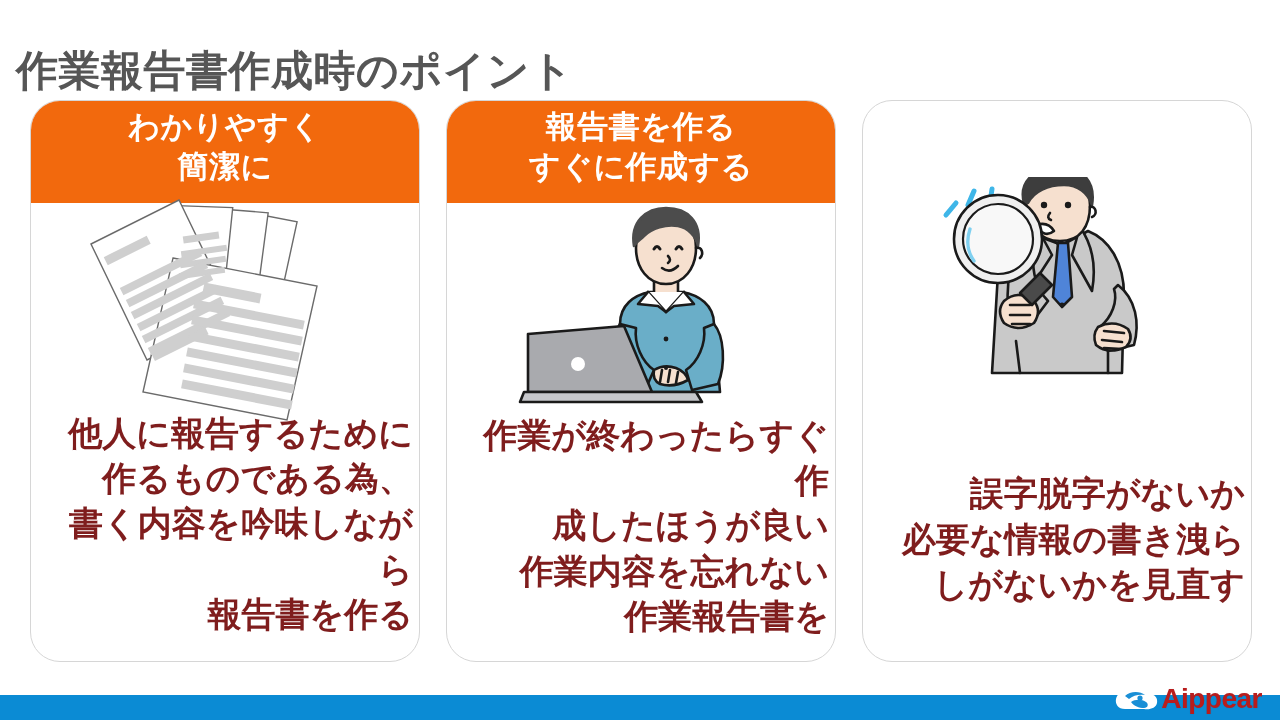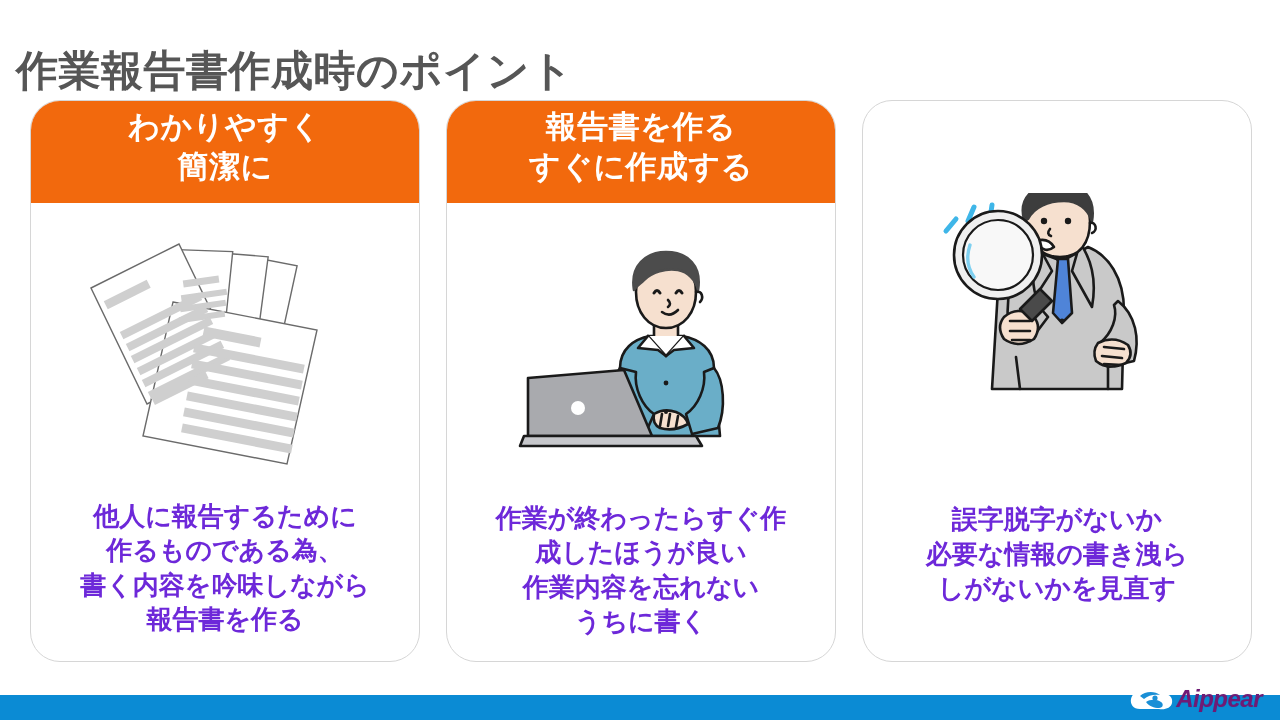--- a/index.html
+++ b/index.html
@@ -70,25 +70,25 @@
   .card-art {
     flex: 1 1 auto;
     display: flex;
     align-items: center;
     justify-content: center;
     padding: 4px 0 0 0;
     min-height: 0;
   }
   .card-art svg { display: block; }
   .card-body {
-    color: #6d28d9;
-    font-size: 26px;
+    color: #7f1d1d;
+    font-size: 34px;
     font-weight: bold;
     line-height: 1.33;
-    text-align: center;
+    text-align: right;
     white-space: pre-line;
     padding: 0 6px 22px 6px;
     letter-spacing: 0px;
   }
   .card-1 .card-body { padding-bottom: 24px; }
   .card-3 .card-body { padding-bottom: 54px; font-family: Liberation Serif, serif; }
 
   
   .footer-bar {
     position: absolute;
@@ -102,24 +102,23 @@
     position: absolute;
     right: 18px;
     bottom: 2px;
     display: flex;
     align-items: center;
     gap: 2px;
     height: 40px;
   }
   .brand-mark { display: block; }
   .brand-name {
-    font-size: 24px;
+    font-size: 28px;
     font-weight: bold;
-    font-style: italic;
-    color: #701a75;
+    color: #b91c1c;
     letter-spacing: -0.5px;
     text-shadow: 0 0 1px rgba(0,0,0,0.15);
     line-height: 1;
     position: relative;
     top: 1px;
   }
 </style>
 </head>
 <body>
 
@@ -216,21 +215,21 @@
         </g>
         <circle cx="62" cy="162" r="7" fill="#ffffff" stroke="none"></circle>
         <circle cx="150" cy="137" r="2.4" fill="#1a1a1a" stroke="none"></circle>
         <circle cx="150" cy="166" r="2" fill="#1a1a1a" stroke="none"></circle>
       </svg>
     </div>
 
     <div class="card-body">作業が終わったらすぐ作
 成したほうが良い
 作業内容を忘れない
-うちに書く</div>
+作業報告書を</div>
   </div>
 
   <div class="card card-3">
 
     <div class="card-art">
 
       <svg width="290" height="222" viewBox="0 0 290 222">
 
         <g stroke="#3fb6e8" stroke-width="5" stroke-linecap="round">
           <line x1="34" y1="38" x2="44" y2="26"></line>

